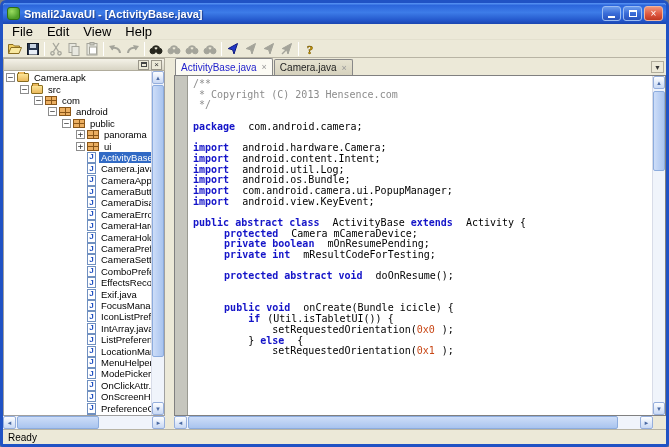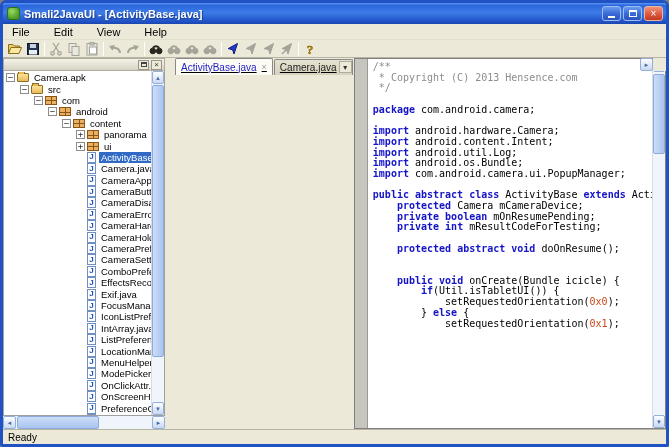--- a/index.html
+++ b/index.html
@@ -21,21 +21,21 @@
     white-space:nowrap;overflow:hidden;}
   .win-btns{display:flex;gap:2px;}
   .win-btn{width:19px;height:15px;border-radius:3px;border:1px solid #9CBCF2;
     display:flex;align-items:center;justify-content:center;color:#fff;font-size:10px;line-height:1;
     background:linear-gradient(180deg,#6C9CEC 0%,#3A6CD8 50%,#2A54BC 100%);cursor:default;}
   .win-btn.close{background:linear-gradient(180deg,#F09478 0%,#DE5840 55%,#C03820 100%);border-color:#F0B49C;}
   .glyph-min{display:block;width:7px;height:2px;background:#fff;margin-top:7px;}
   .glyph-max{display:block;width:8px;height:7px;border:1px solid #fff;border-top:2px solid #fff;}
   
   .menubar{height:16px;display:flex;align-items:center;padding-left:2px;background:#ECE9D8;
-    border-bottom:1px solid #E3E0CE;font-size:11px;color:#000;gap:10px;}
+    border-bottom:1px solid #E3E0CE;font-size:13px;color:#000;}
   .menu-item{padding:1px 7px;cursor:default;}
   
   .toolbar{height:18px;display:flex;align-items:center;padding-left:3px;background:#ECE9D8;
     border-bottom:1px solid #B8B4A4;}
   .tb-btn{width:18px;height:17px;display:flex;align-items:center;justify-content:center;flex:0 0 auto;}
   .tb-btn svg{display:block;}
   .tb-sep{width:1px;height:14px;background:#B8B4A4;border-right:1px solid #fff;margin:0 2px;flex:0 0 auto;}
   
   .client{position:relative;height:371px;display:flex;background:#ECE9D8;}
   
@@ -58,38 +58,38 @@
   .icon-package{width:12px;height:9px;background:#EBAF62;border:1px solid #8A5618;}
   .icon-package:before{content:"";position:absolute;left:50%;top:0;bottom:0;width:1px;background:#8A5618;}
   .icon-package:after{content:"";position:absolute;top:50%;left:0;right:0;height:1px;background:#8A5618;}
   .icon-java{width:9px;height:11px;background:#fff;border:1px solid #7090C0;font-size:8px;font-weight:bold;
     color:#2050C0;display:inline-flex;align-items:center;justify-content:center;line-height:1;}
   .tlabel{padding:0 2px;}
   .tlabel.selected{background:#316AC5;color:#fff;}
   
   .splitter{width:9px;flex:0 0 auto;background:#ECE9D8;}
   
-  .editor-panel{flex:1 1 auto;display:flex;min-width:0;text-decoration:underline;}
+  .editor-panel{flex:1 1 auto;display:flex;flex-direction:column;min-width:0;}
   .tabbar{height:17px;display:flex;align-items:flex-end;background:#ECE9D8;position:relative;padding-left:1px;}
   .tab{height:16px;display:flex;align-items:center;padding:0 5px;font-size:10px;border:1px solid #888;
     border-bottom:0;border-radius:2px 2px 0 0;margin-right:1px;background:linear-gradient(180deg,#E6E2D0,#D6D2BE);color:#222;}
   .tab.active{background:#FCFBF4;color:var(--tab_active_text,#2222CC);height:17px;}
   .tab .tab-close{margin-left:5px;color:#999;font-size:9px;}
   .tab-dropdown{position:absolute;right:2px;top:3px;width:13px;height:12px;font-size:7px;color:#333;
     display:flex;align-items:center;justify-content:center;border:1px solid #B0AC9C;background:#ECE9D8;}
   .editor-body{position:relative;flex:1 1 auto;background:#fff;border:1px solid #808080;overflow:hidden;}
   .gutter{position:absolute;left:0;top:0;bottom:0;width:13px;background:#C6C6BE;border-right:1px solid #9A9A92;}
   .code-area{position:absolute;left:14px;top:0;right:13px;bottom:0;overflow:hidden;padding:3px 0 0 4px;
     font-family:"DejaVu Sans Mono","Liberation Mono",monospace;font-size:10px;line-height:10.7px;}
   .code-line{white-space:pre;height:10.7px;}
   .tk-k{color:var(--keyword,#1414C8);font-weight:bold;}
   .tk-c{color:var(--comment,#8C8C8C);}
   .tk-s{color:var(--string,#C00000);}
   .tk-n{color:var(--number,#C84614);}
-  .tk-p{color:#000;}
+  .tk-p{color:#000;padding-left:7px;}
   
   .vscroll{position:absolute;top:0;bottom:0;right:0;width:13px;background:#F0F4FB;border-left:1px solid #D8DCE8;}
   .sb-btn{position:absolute;left:0;right:0;height:13px;background:linear-gradient(180deg,#FDFEFF,#C8D8F4);
     border:1px solid #95AEDC;border-radius:2px;display:flex;align-items:center;justify-content:center;
     font-size:6px;color:#4A6AA4;line-height:1;}
   .sb-btn.up{top:0;} .sb-btn.down{bottom:0;}
   .sb-thumb-v{position:absolute;left:0;right:0;background:linear-gradient(90deg,#CDDDF8,#A9C4EF);
     border:1px solid #8CACDE;border-radius:2px;}
   .hscroll{position:relative;height:13px;background:#F0F4FB;flex:0 0 auto;}
   .sb-btn-h{position:absolute;top:0;bottom:0;width:13px;background:linear-gradient(180deg,#FDFEFF,#C8D8F4);
@@ -317,21 +317,21 @@
             <div class="tree-row">
               <span style="width: 44px; flex: 0 0 auto;"></span>
               <span class="expand-box">−</span>
               <span class="ticon icon-package"></span>
               <span class="tlabel">android</span>
             </div>
             <div class="tree-row">
               <span style="width: 58px; flex: 0 0 auto;"></span>
               <span class="expand-box">−</span>
               <span class="ticon icon-package"></span>
-              <span class="tlabel">content</span>
+              <span class="tlabel">public</span>
             </div>
             <div class="tree-row">
               <span style="width: 72px; flex: 0 0 auto;"></span>
               <span class="expand-box">+</span>
               <span class="ticon icon-package"></span>
               <span class="tlabel">panorama</span>
             </div>
             <div class="tree-row">
               <span style="width: 72px; flex: 0 0 auto;"></span>
               <span class="expand-box">+</span>
@@ -493,20 +493,21 @@
             <div class="code-line"><span class="tk-c"> * Copyright (C) 2013 Hensence.com</span></div>
             <div class="code-line"><span class="tk-c"> */</span></div>
             <div class="code-line">&nbsp;</div>
             <div class="code-line"><span class="tk-k">package</span><span class="tk-p"> com.android.camera;</span></div>
             <div class="code-line">&nbsp;</div>
             <div class="code-line"><span class="tk-k">import</span><span class="tk-p"> android.hardware.Camera;</span></div>
             <div class="code-line"><span class="tk-k">import</span><span class="tk-p"> android.content.Intent;</span></div>
             <div class="code-line"><span class="tk-k">import</span><span class="tk-p"> android.util.Log;</span></div>
             <div class="code-line"><span class="tk-k">import</span><span class="tk-p"> android.os.Bundle;</span></div>
             <div class="code-line"><span class="tk-k">import</span><span class="tk-p"> com.android.camera.ui.PopupManager;</span></div>
+            <div class="code-line"><span class="tk-k">import</span><span class="tk-p"> android.view.KeyEvent;</span></div>
             <div class="code-line">&nbsp;</div>
             <div class="code-line"><span class="tk-k">public abstract class</span><span class="tk-p"> ActivityBase </span><span class="tk-k">extends</span><span class="tk-p"> Activity {</span></div>
             <div class="code-line"><span class="tk-p">    </span><span class="tk-k">protected</span><span class="tk-p"> Camera mCameraDevice;</span></div>
             <div class="code-line"><span class="tk-p">    </span><span class="tk-k">private boolean</span><span class="tk-p"> mOnResumePending;</span></div>
             <div class="code-line"><span class="tk-p">    </span><span class="tk-k">private int</span><span class="tk-p"> mResultCodeForTesting;</span></div>
             <div class="code-line">&nbsp;</div>
             <div class="code-line"><span class="tk-p">    </span><span class="tk-k">protected abstract void</span><span class="tk-p"> doOnResume();</span></div>
             <div class="code-line">&nbsp;</div>
             <div class="code-line">&nbsp;</div>
             <div class="code-line"><span class="tk-p">    </span><span class="tk-k">public void</span><span class="tk-p"> onCreate(Bundle icicle) {</span></div>

